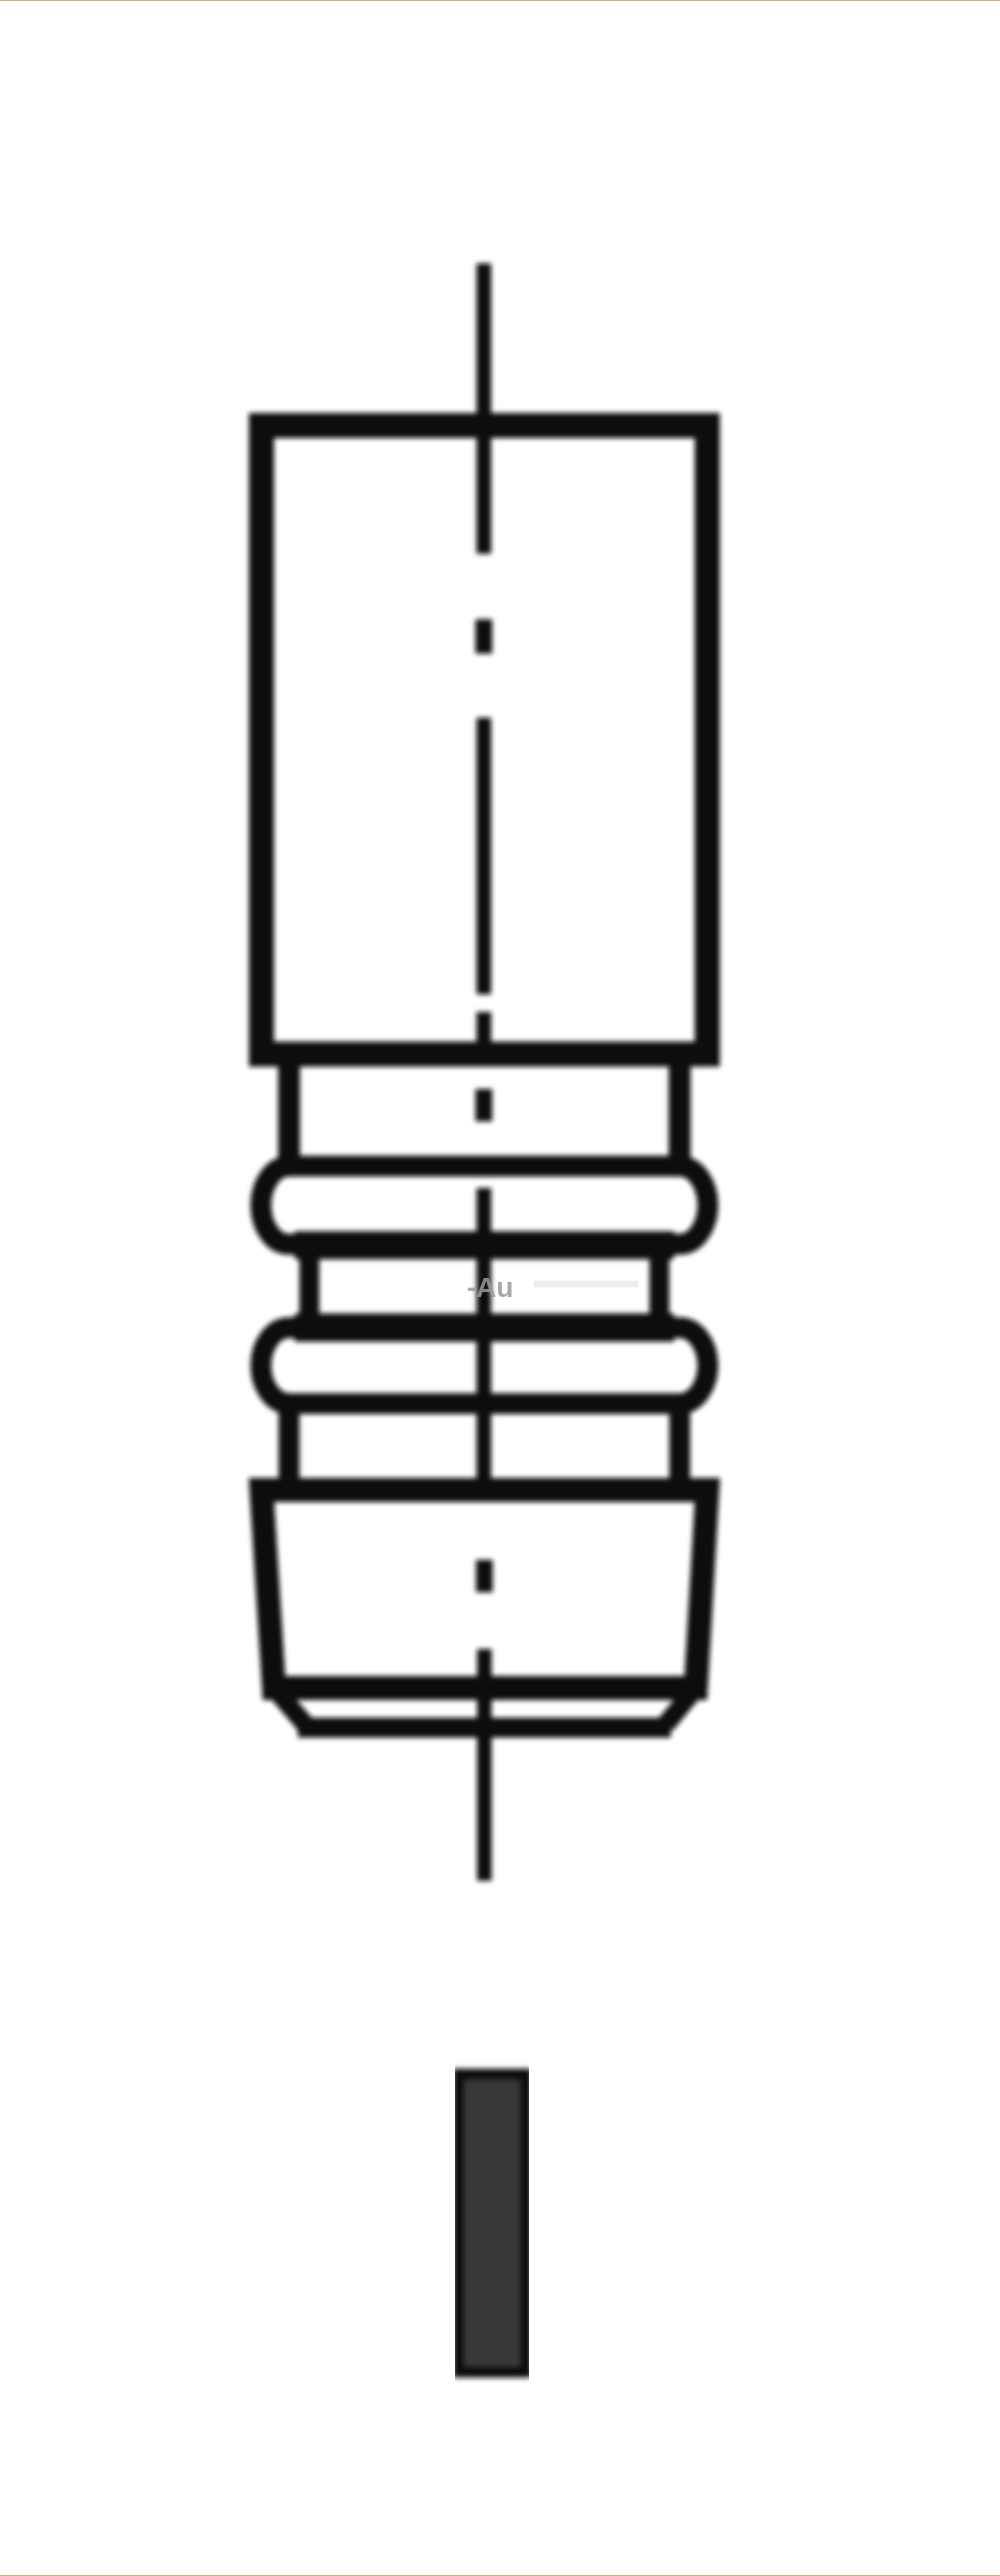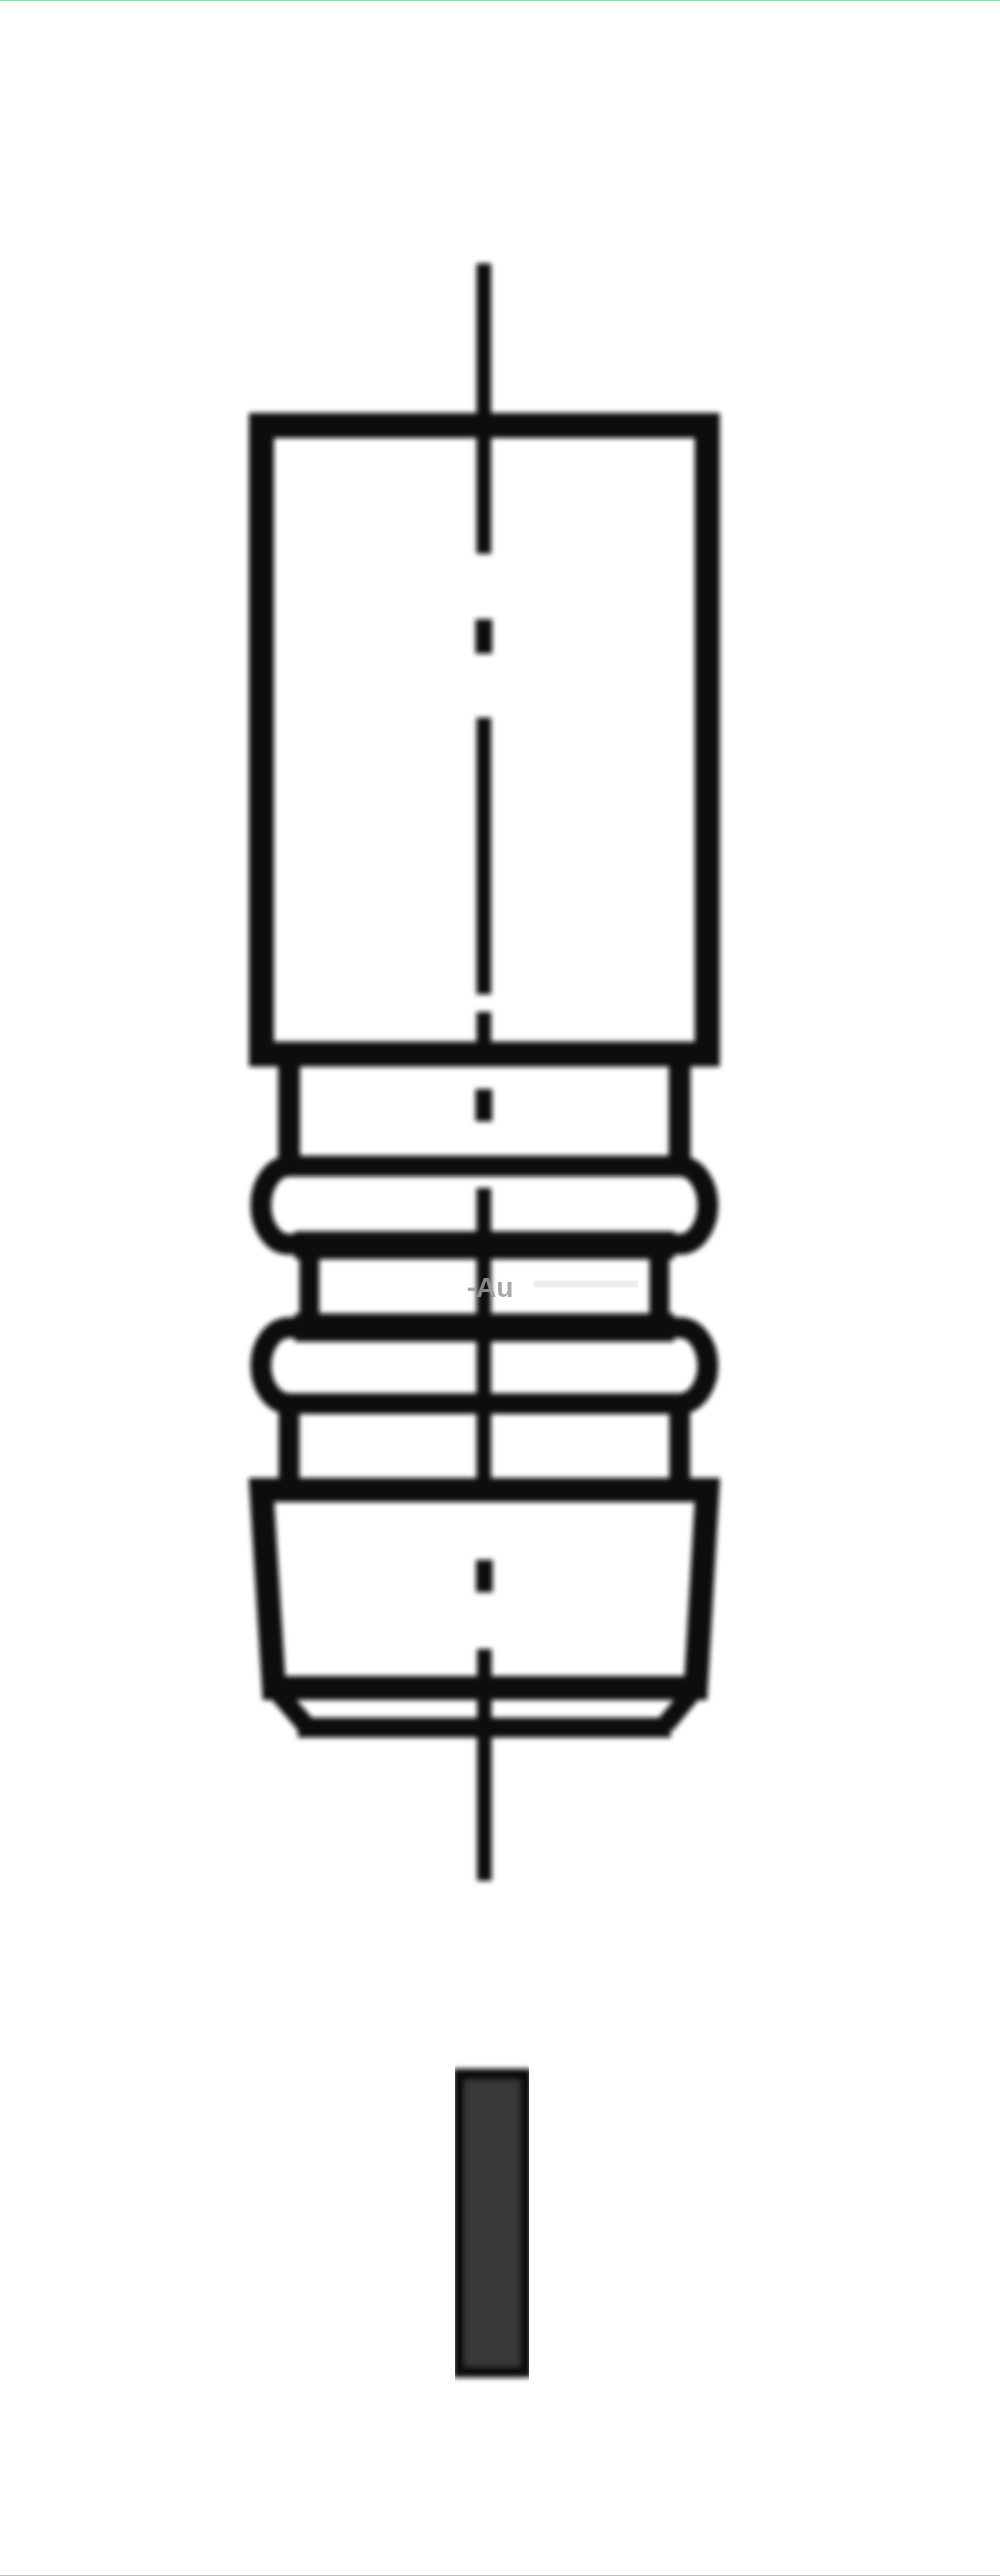--- a/index.html
+++ b/index.html
@@ -1,16 +1,16 @@
 <!DOCTYPE html>
 <html style="font-size:8.3px"><head>
 <meta charset="utf-8">
 <style>
   html,body{margin:0;padding:0;background:#ffffff;font-family:"Liberation Sans",sans-serif;}
-  .page{position:relative;width:1000px;height:2576px;background:#22c55e;overflow:hidden;}
+  .page{position:relative;width:1000px;height:2576px;background:#a16207;overflow:hidden;}
 </style>
 </head>
 <body>
 <div class="page">
 <svg width="1000" height="2576" viewBox="0 0 1920 4944" xmlns="http://www.w3.org/2000/svg">
 
   <rect x="0" y="0" width="1920" height="4944" fill="#ffffff"></rect>
 
   <defs>
     <filter id="soft" x="-5%" y="-5%" width="110%" height="110%">

